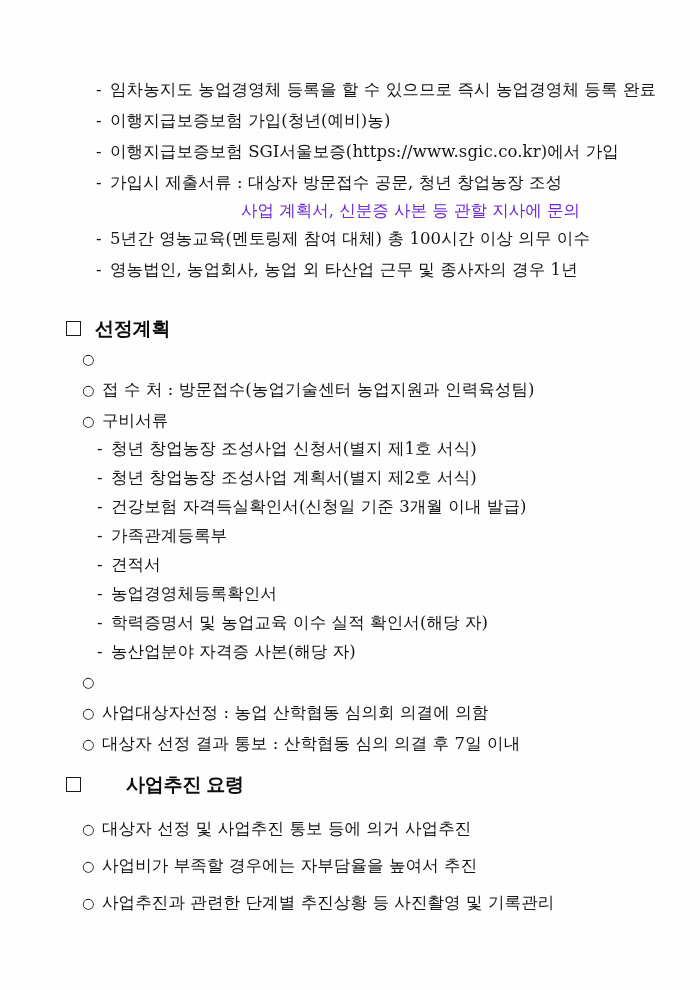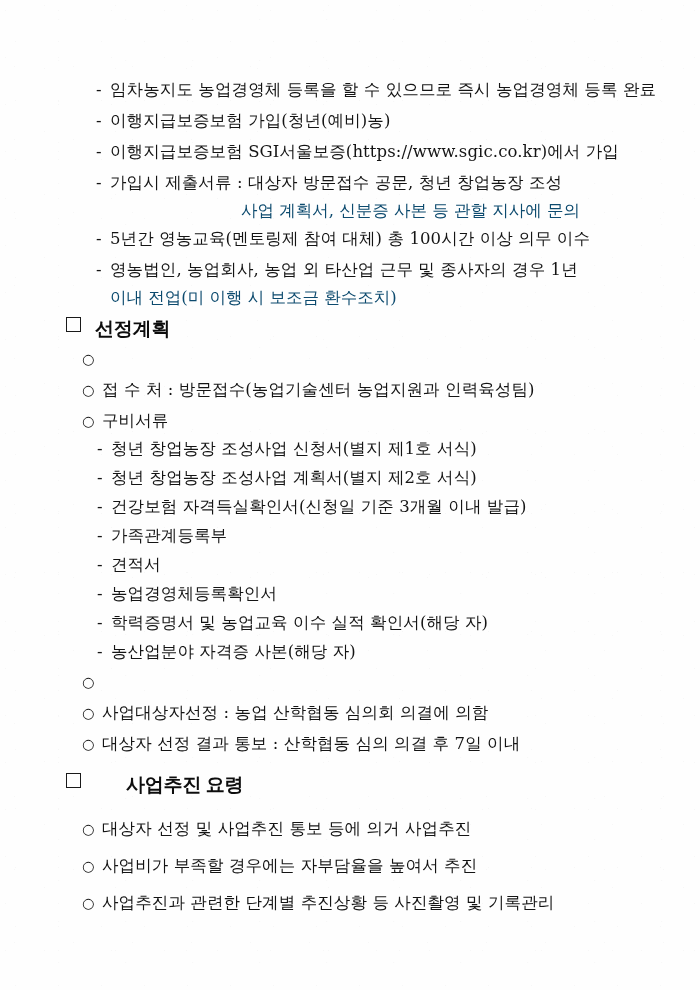--- a/index.html
+++ b/index.html
@@ -58,29 +58,29 @@
     white-space: pre;
   }
 
   
   .cont {
     position: absolute;
     white-space: pre;
     font-family: "DejaVu Serif", serif;
     font-size: 16.5px;
     line-height: 20px;
-    color: #0c4a6e;
+    color: #6d28d9;
   }
 
   
   .heading {
     position: absolute;
     display: flex;
-    align-items: flex-start;
-    font-family: Liberation Serif, serif;
+    align-items: center;
+    font-family: Liberation Sans, sans-serif;
     font-weight: bold;
     font-size: 19px;
     line-height: 23px;
     color: #0d0d0d;
     letter-spacing: -0.2px;
     white-space: pre;
   }
   .heading .box {
     display: inline-block;
     width: 13px;
@@ -134,21 +134,20 @@
 
   <div class="row" style="left:96px; top:229px;">
     <span class="marker dash">-</span>
     <span class="txt">5년간 영농교육(멘토링제 참여 대체) 총 100시간 이상 의무 이수</span>
   </div>
 
   <div class="row" style="left:96px; top:260px;">
     <span class="marker dash">-</span>
     <span class="txt">영농법인, 농업회사, 농업 외 타산업 근무 및 종사자의 경우 1년</span>
   </div>
-  <div class="cont" style="left:110px; top:288px;">이내 전업(미 이행 시 보조금 환수조치)</div>
 
   <div class="heading" style="left:66px; top:317px;">
     <span class="box"></span>
     <span>선정계획</span>
   </div>
 
   <div class="row" style="left:82px; top:349px;">
     <span class="marker circle">○</span>
   </div>
 

